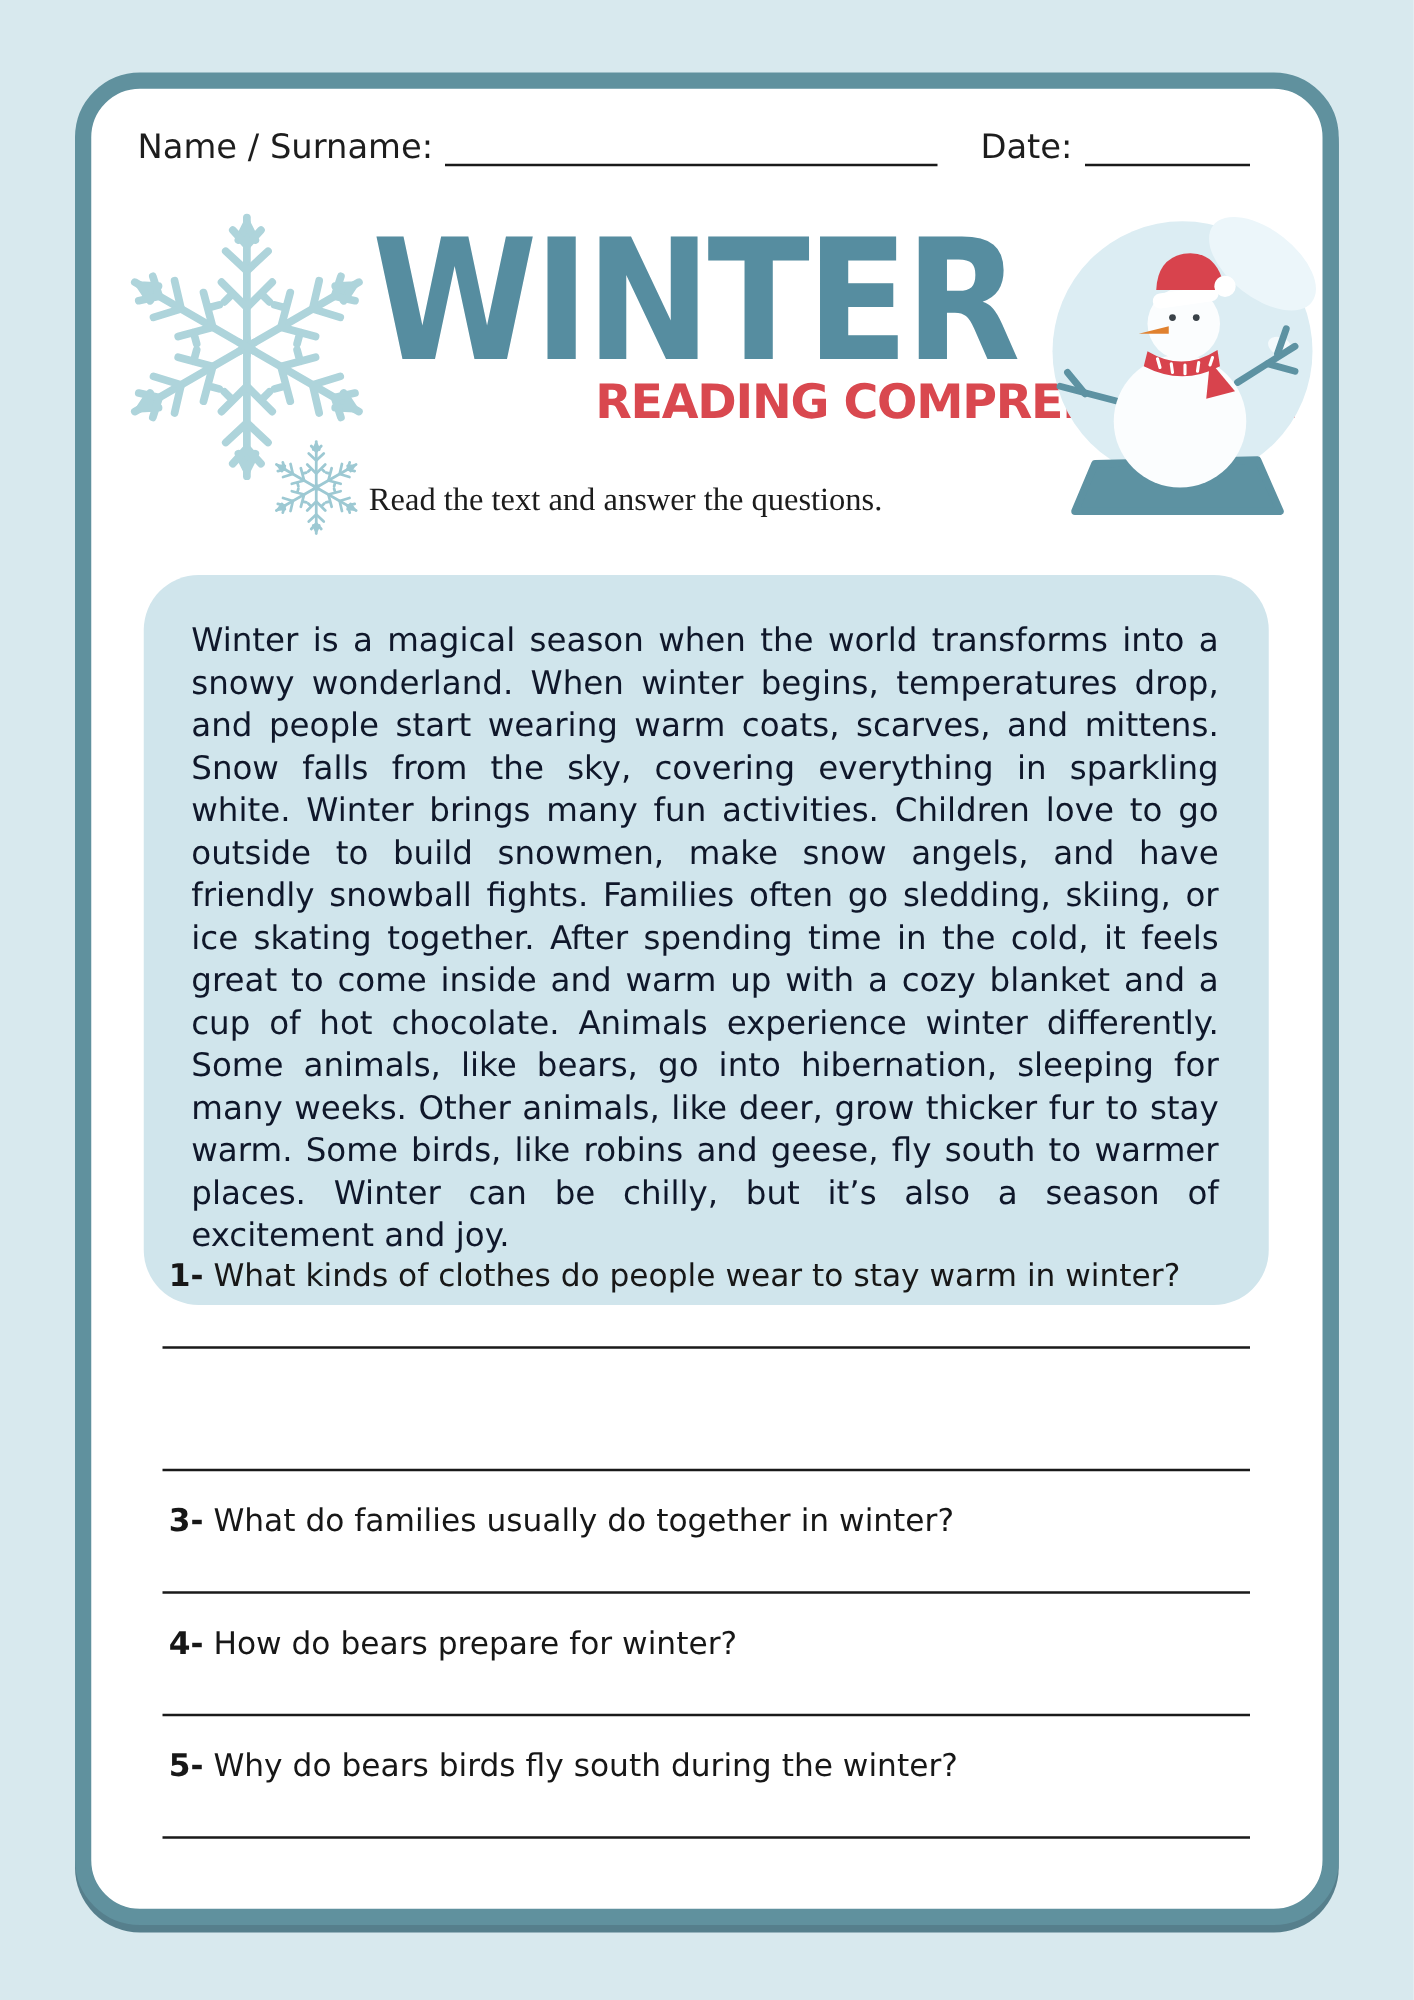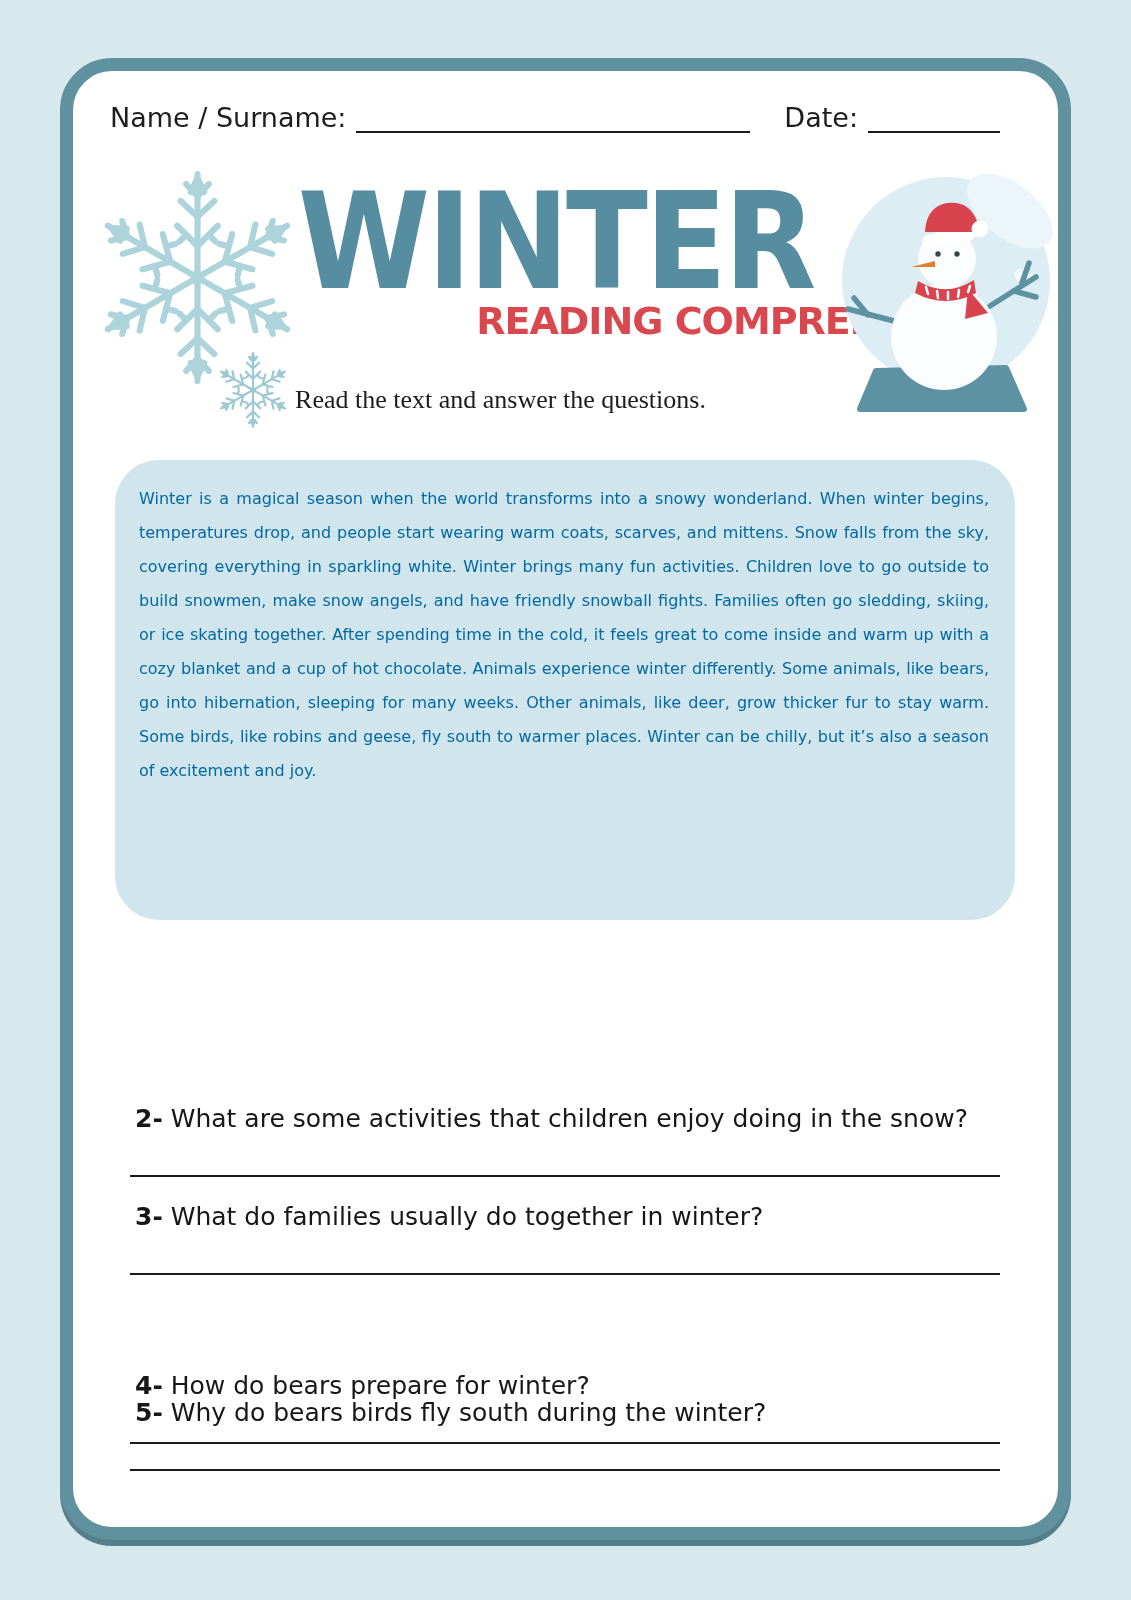--- a/index.html
+++ b/index.html
@@ -48,26 +48,26 @@
   .flake-small{position:absolute;left:140px;top:279px;width:80px;height:80px;color:#9dc9d3;}
   .snow-globe{position:absolute;left:765px;top:88px;width:228px;height:270px;z-index:3;}
   
   .passage-box{
     position:absolute;left:42px;top:389px;width:900px;
     box-sizing:border-box;min-height:460px;
     background:#d0e5ec;border-radius:44px;
     padding:22px 26px 24px 24px;
   }
   .passage-text{
-    margin:0;font-size:16px;line-height:34px;color:#0369a1;
+    margin:14px;font-size:26px;line-height:34px;color:#0f172a;
     text-align:justify;
   }
   
   .question-block{position:absolute;left:57px;width:870px;height:98px;}
-  .q1{top:932px;} .q2{top:1030px;} .q3{top:1128px;} .q4{top:1297px;} .q5{top:1324px;}
+  .q1{top:932px;} .q2{top:1030px;} .q3{top:1128px;} .q4{top:1226px;} .q5{top:1324px;}
   .question-text{position:absolute;left:5px;top:0;margin:0;font-size:25px;line-height:36px;color:#171717;}
   .question-text b{font-weight:bold;}
   .answer-line{position:absolute;left:0;right:0;top:74px;border-top:2px solid #1a1a1a;height:0;}
 </style>
 </head>
 <body>
 
 <div class="card">
 
   <div class="header-row">
@@ -141,22 +141,25 @@
       <path d="M110 133 l0 7"></path>
       <path d="M121 131 l-1 7"></path>
       <path d="M132 127 l-2 6"></path>
     </g>
   </svg>
 
   <div class="passage-box">
     <p class="passage-text">Winter is a magical season when the world transforms into a snowy wonderland. When winter begins, temperatures drop, and people start wearing warm coats, scarves, and mittens. Snow falls from the sky, covering everything in sparkling white. Winter brings many fun activities. Children love to go outside to build snowmen, make snow angels, and have friendly snowball fights. Families often go sledding, skiing, or ice skating together. After spending time in the cold, it feels great to come inside and warm up with a cozy blanket and a cup of hot chocolate. Animals experience winter differently. Some animals, like bears, go into hibernation, sleeping for many weeks. Other animals, like deer, grow thicker fur to stay warm. Some birds, like robins and geese, fly south to warmer places. Winter can be chilly, but it’s also a season of excitement and joy.</p>
   </div>
 
+  <div class="question-block q1">
+    <p class="question-text"><b>1-</b> <span>What kinds of clothes do people wear to stay warm in winter?</span></p>
+    <div class="answer-line"></div>
+  </div>
   <div class="question-block q2">
-    <p class="question-text"><b>2-</b> <span>What are some activities that children enjoy doing in the snow?</span></p>
     <div class="answer-line"></div>
   </div>
   <div class="question-block q3">
     <p class="question-text"><b>3-</b> <span>What do families usually do together in winter?</span></p>
     <div class="answer-line"></div>
   </div>
   <div class="question-block q4">
     <p class="question-text"><b>4-</b> <span>How do bears prepare for winter?</span></p>
     <div class="answer-line"></div>
   </div>

